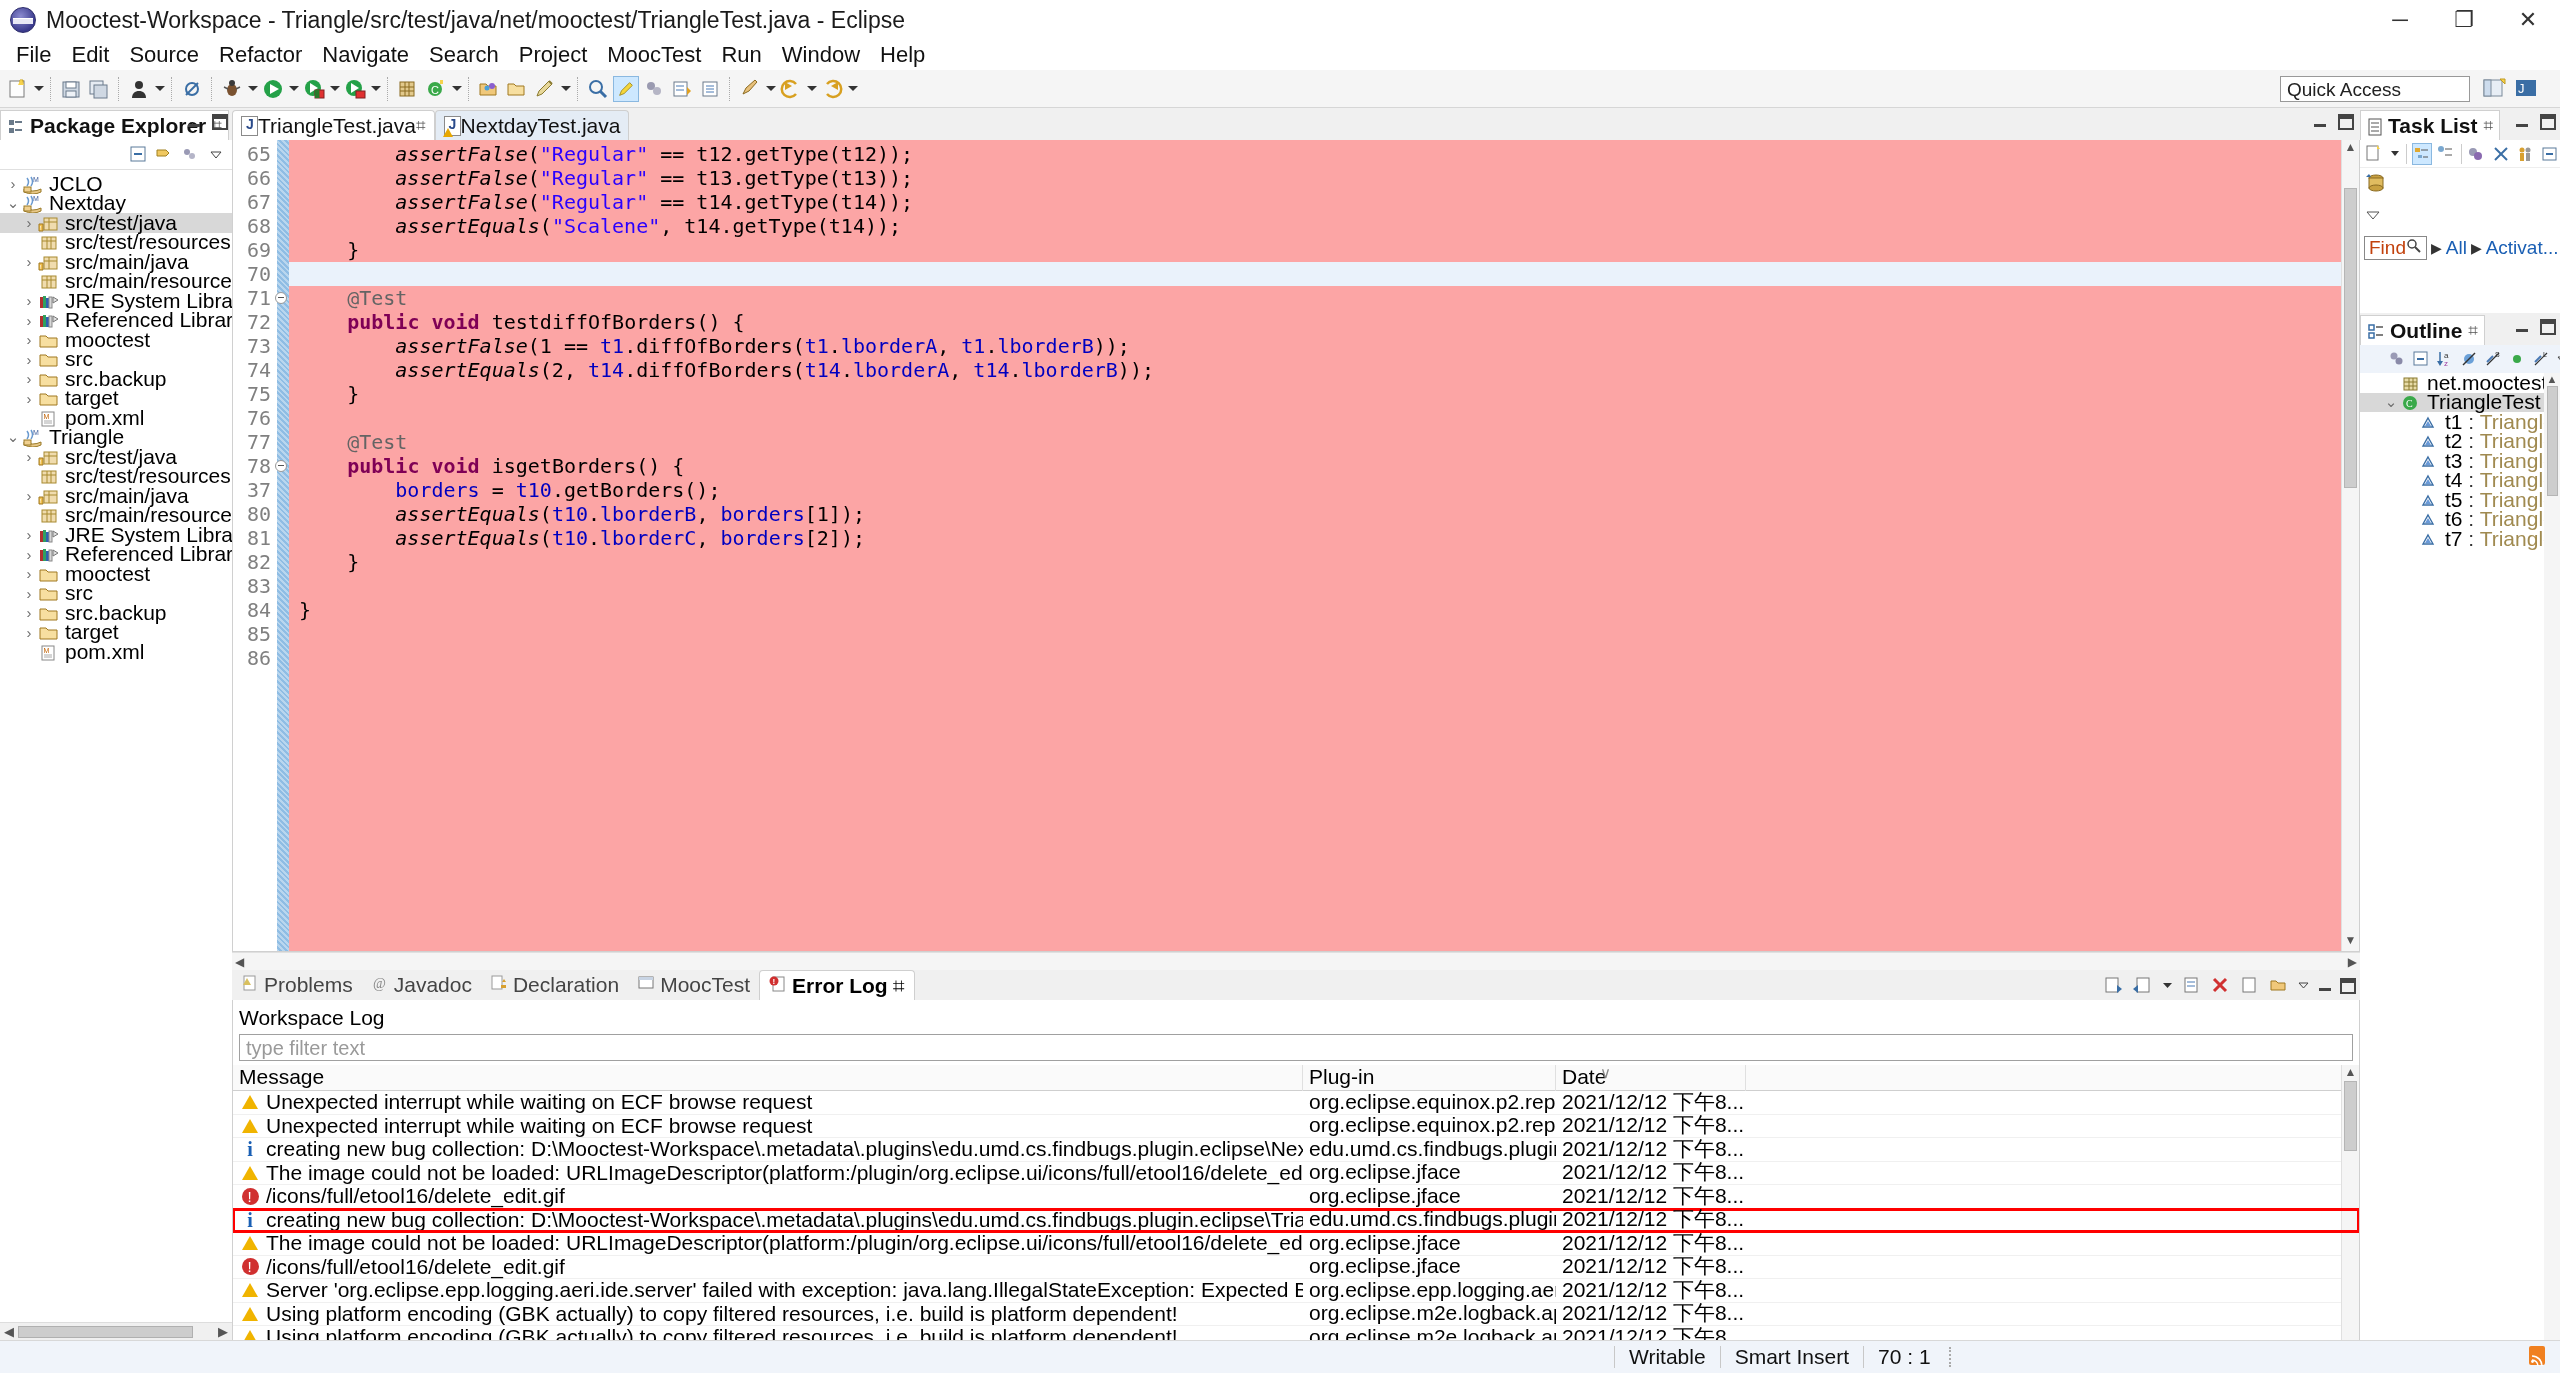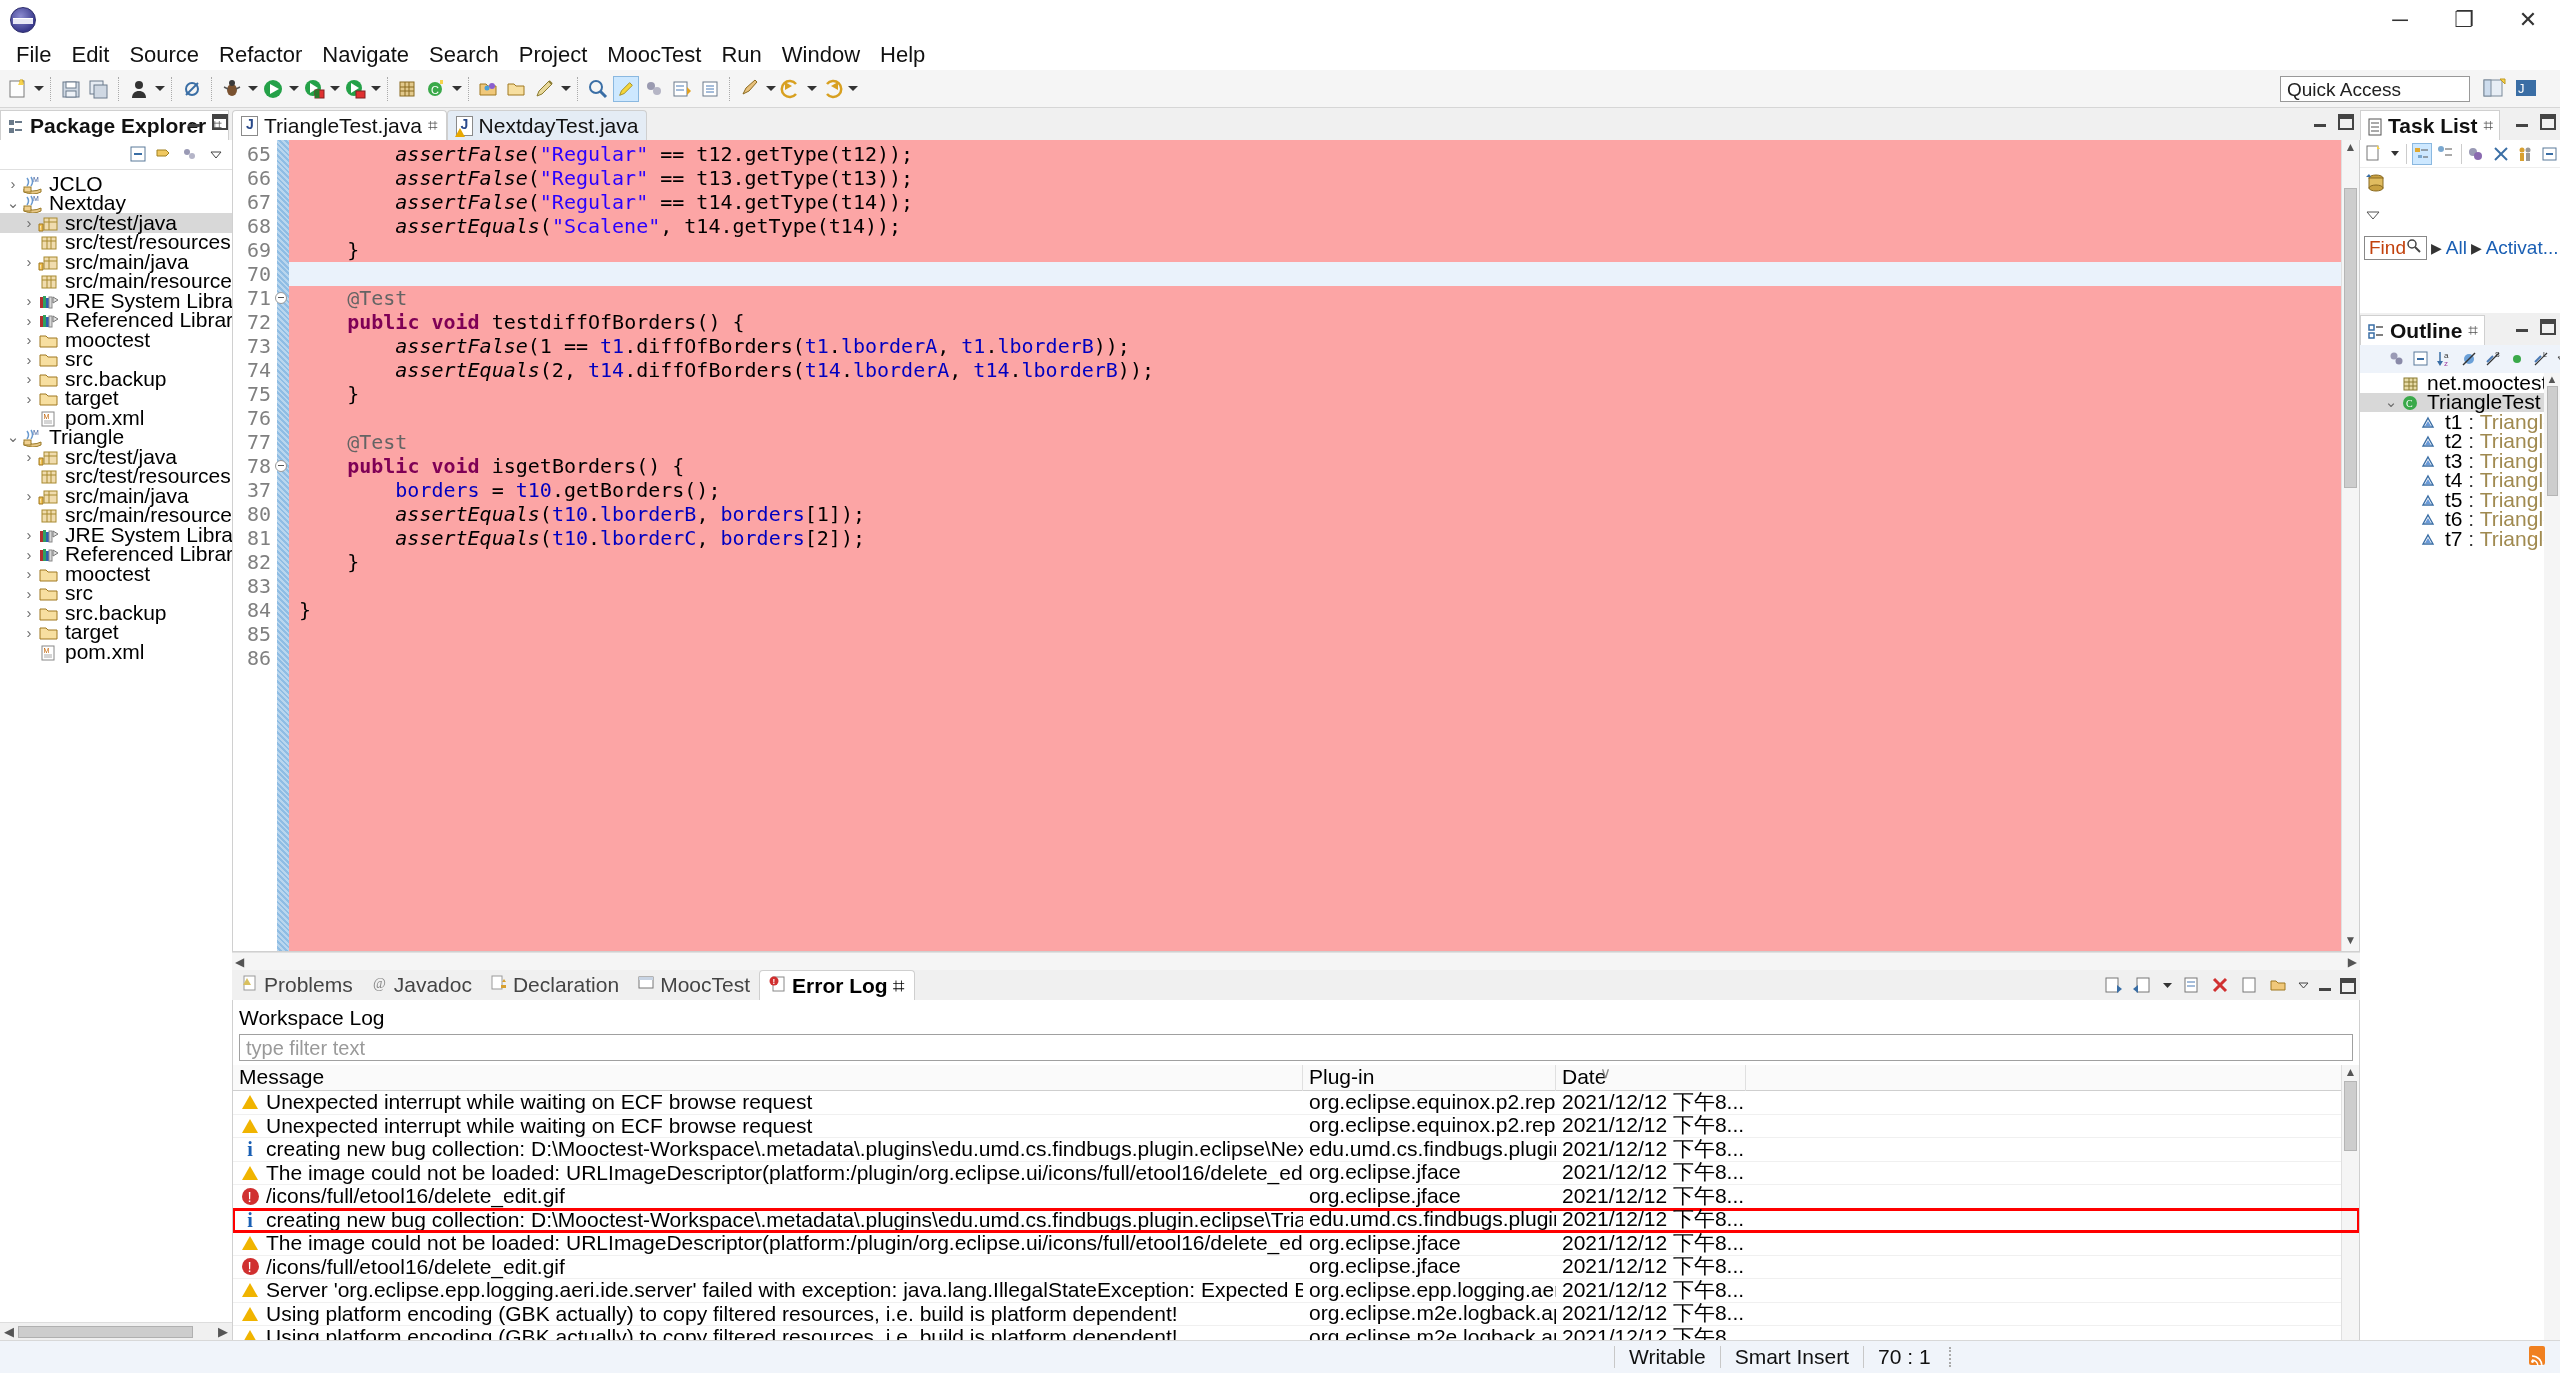--- a/index.html
+++ b/index.html
@@ -123,21 +123,21 @@
   .hscroll .arrow { width:18px; text-align:center; font-size:13px; color:#555;}
   .hscroll .thumb { height:12px; background:#cdcdcd; border:1px solid #b0b0b0; }
 
   
   .center-col { flex: 1; display: flex; flex-direction: column; min-width: 0; }
 
   .editor-tabbar {
     height: 32px; background: #f0f0f0; display:flex; align-items:flex-end; position:relative;
   }
   .etab {
-    height: 30px; display:flex; align-items:center; gap:6px;
+    height: 30px; display:flex; align-items:center; 
     padding: 0 8px; font-size:21px; color:#111;
     border-top:1px solid #cfcfcf; border-left:1px solid #cfcfcf; border-right:1px solid #cfcfcf;
     border-radius: 4px 4px 0 0;
   }
   .etab.active { background:#fff; font-weight:normal; }
   .etab.inactive { background:#e4ecf5; }
   .jicon { width:17px; height:20px; background:#fff; border:1px solid #8a8a8a; position:relative; flex:none;}
   .jicon::after{content:"J"; position:absolute; left:4px; top:-1px; font-size:14px; color:#2a4a8a; font-weight:bold;}
   .jicon.warn::before{content:""; position:absolute; left:-2px; bottom:-2px; width:0;height:0;
     border-left:5px solid transparent;border-right:5px solid transparent;border-bottom:9px solid #e8a800;}
@@ -251,20 +251,21 @@
     position: absolute; bottom:0; left:0; right:0;
   }
   .sb-sep { width:1px; height:22px; background:#c8c8c8; margin:0 14px; }
   .sb-dots { width:2px; height:20px; border-left:2px dotted #aaa; margin:0 18px;}
 </style>
 </head>
 <body>
 
 <div class="titlebar">
   <div class="app-icon"></div>
+  <div class="title-text">Mooctest-Workspace - Triangle/src/test/java/net/mooctest/TriangleTest.java - Eclipse</div>
   <div class="win-buttons">
     <div class="win-btn">─</div>
     <div class="win-btn">❐</div>
     <div class="win-btn close">✕</div>
   </div>
 </div>
 
 <div class="menubar" id="menubar">
     <div class="menu-item">File</div>
     <div class="menu-item">Edit</div>

